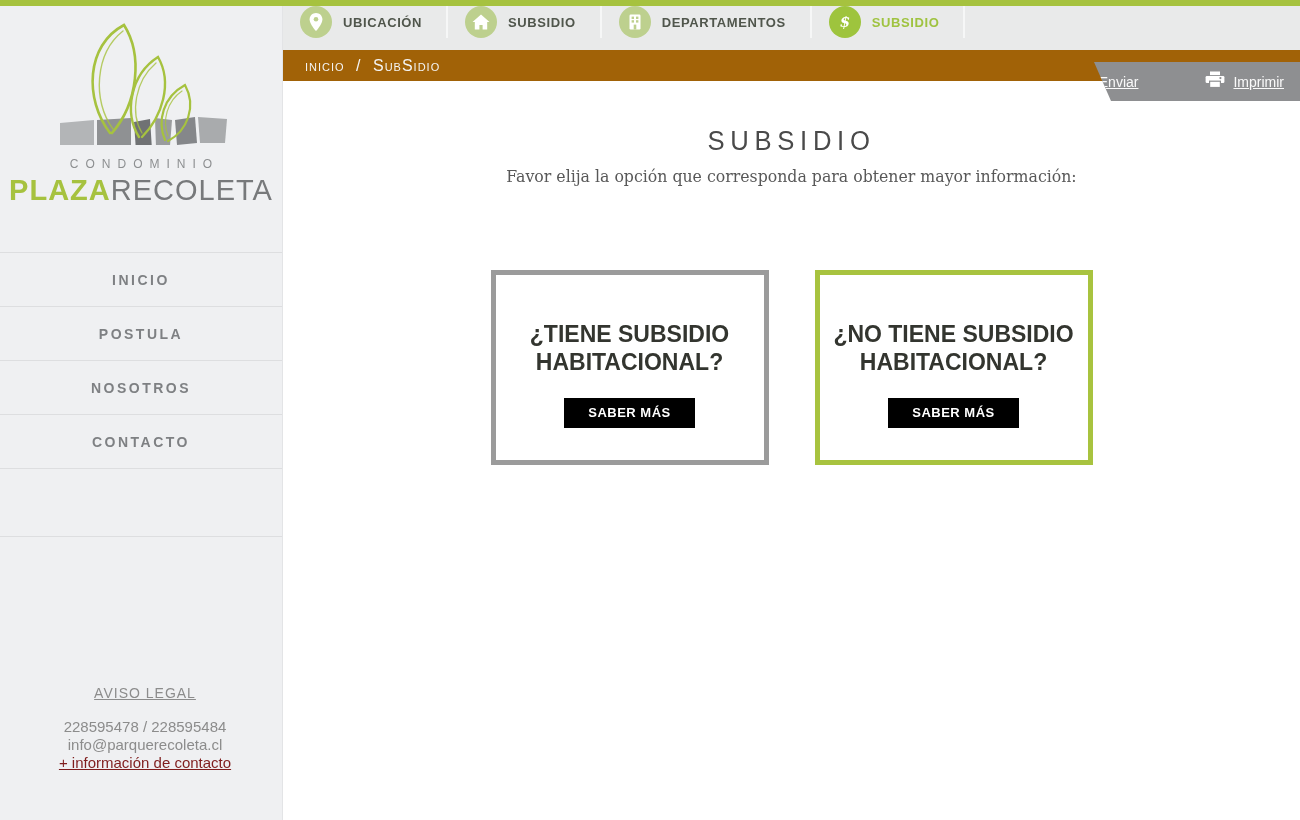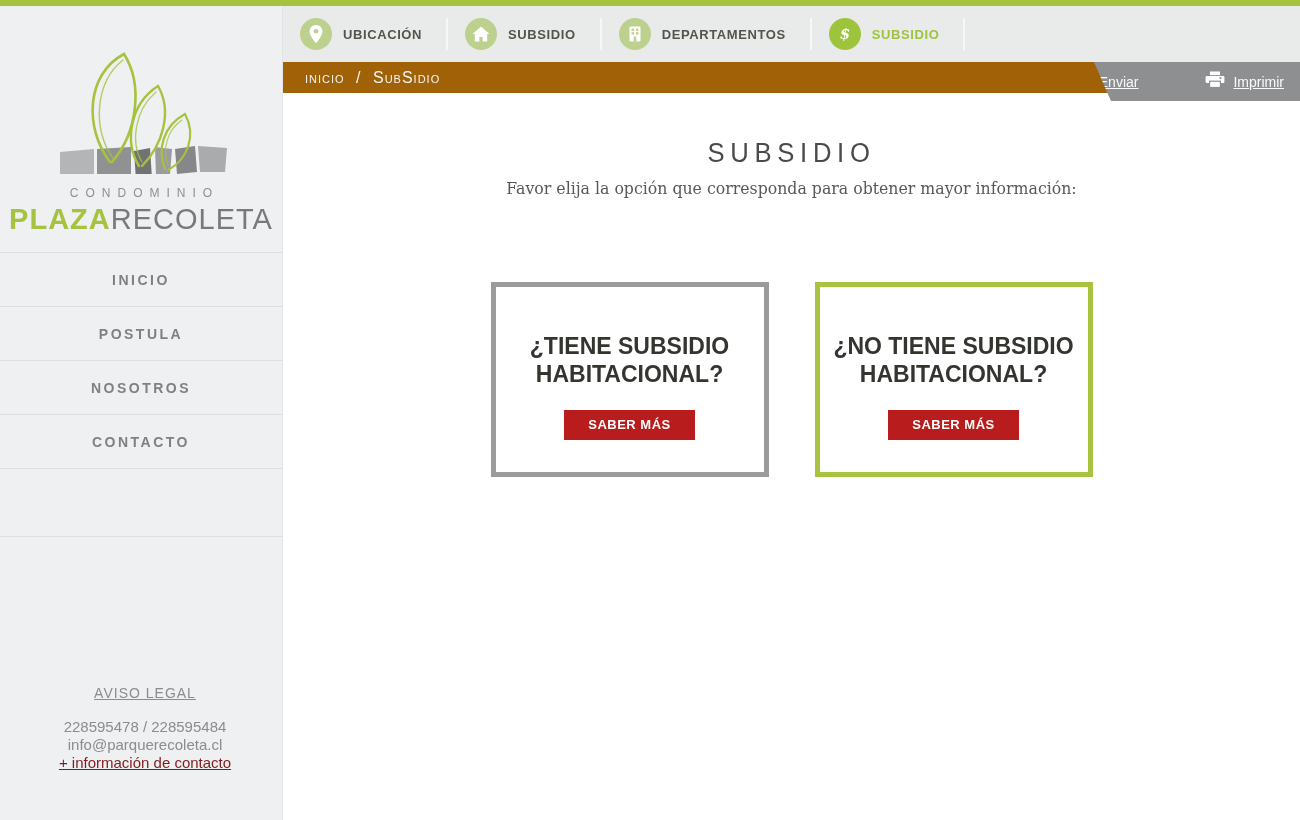--- a/index.html
+++ b/index.html
@@ -6,41 +6,41 @@
   html, body { margin:0; padding:0; width:1300px; height:820px; overflow:hidden;
     font-family:"Liberation Sans", sans-serif; background:#ffffff; }
   .page { position:relative; width:1300px; height:820px; }
 
   
   .accent-bar { position:absolute; top:0; left:0; width:100%; height:6px; background:#a6c23f; z-index:6; }
 
   
   .sidebar { position:absolute; top:6px; left:0; bottom:0; width:283px;
     background:#eff0f2; border-right:1px solid #e3e4e6; }
-  .logo { padding-top:42px; text-align:center; cursor:pointer; }
+  .logo { padding-top:13px; text-align:center; cursor:pointer; }
   .logo-condominio { font-size:12px; letter-spacing:7px; text-indent:7px; color:#8d8f91; margin-top:8px; }
   .logo-name { font-size:29px; margin-top:3px; letter-spacing:1px; }
   .logo-plaza { color:#a6c23f; font-weight:700; }
   .logo-recoleta { color:#77797b; font-weight:400; }
 
   .side-nav { position:absolute; top:246px; left:0; right:0; border-top:1px solid #dddee0; }
   .side-item { height:54px; line-height:54px; text-align:center; border-bottom:1px solid #dddee0;
     font-size:14px; font-weight:700; letter-spacing:2.5px; color:#7e8083; cursor:pointer; }
   .side-spacer { height:68px; border-bottom:1px solid #dddee0; }
 
   .side-footer { position:absolute; top:678px; left:8px; right:0; text-align:center; }
   .legal-link { display:inline-block; font-size:14px; letter-spacing:1px; color:#8c8c8c;
     text-decoration:underline; margin-bottom:17px; cursor:pointer; }
   .contact-lines { font-size:15px; line-height:18px; color:#8c8c8c; }
   .contact-link { text-decoration:underline; cursor:pointer; color:#7f1d1d; }
 
   
   .main { position:absolute; top:6px; left:283px; right:0; bottom:0; background:#fff; }
 
-  .topnav { height:56px; background:#e9eaea; display:flex; align-items:center; }
+  .topnav { height:44px; background:#e9eaea; display:flex; align-items:flex-start; }
   .nav-item { display:flex; align-items:center; gap:11px; padding:0 24px 0 17px;
     border-right:2px solid #f6f7f7; cursor:pointer; }
   .nav-label { font-size:13px; font-weight:700; letter-spacing:0.6px; color:#50564c; }
   .nav-item.active .nav-label { color:#9fc340; }
   .nav-circle { width:32px; height:32px; border-radius:50%; background:#bdd08e;
     display:flex; align-items:center; justify-content:center; flex:0 0 auto; }
   .nav-item.active .nav-circle { background:#9ec43d; }
 
   .crumb-bar { height:31px; background:#a16207; display:flex; align-items:center; padding-left:22px; }
   .crumb { color:#f4f4f4; font-size:16px; font-variant:small-caps; letter-spacing:1px; }
@@ -59,21 +59,21 @@
   .page-subtitle { margin-top:9px; font-family:"DejaVu Serif", serif; font-stretch:condensed;
     font-size:17.5px; color:#585858; }
 
   .cards { margin-top:84px; display:flex; justify-content:center; gap:46px; }
   .card { width:278px; height:195px; background:#fff; display:flex; flex-direction:column;
     align-items:center; justify-content:center; padding-top:12px; }
   .card.gray  { border:5px solid #9b9b9b; }
   .card.green { border:5px solid #a8c33f; }
   .card-heading { font-size:23px; font-weight:700; font-stretch:condensed; line-height:28px;
     color:#33352f; max-width:246px; margin:0 0 22px 0; }
-  .saber-btn { width:131px; height:30px; background:#b91c1c; color:#ffffff; font-size:13px;
+  .saber-btn { width:131px; height:30px; background:#000000; color:#ffffff; font-size:13px;
     font-weight:700; letter-spacing:0.5px; border:none; cursor:pointer;
     display:flex; align-items:center; justify-content:center; font-family:inherit; }
 </style>
 </head>
 <body>
 
 <div class="page">
 
   <div class="accent-bar"></div>
 

